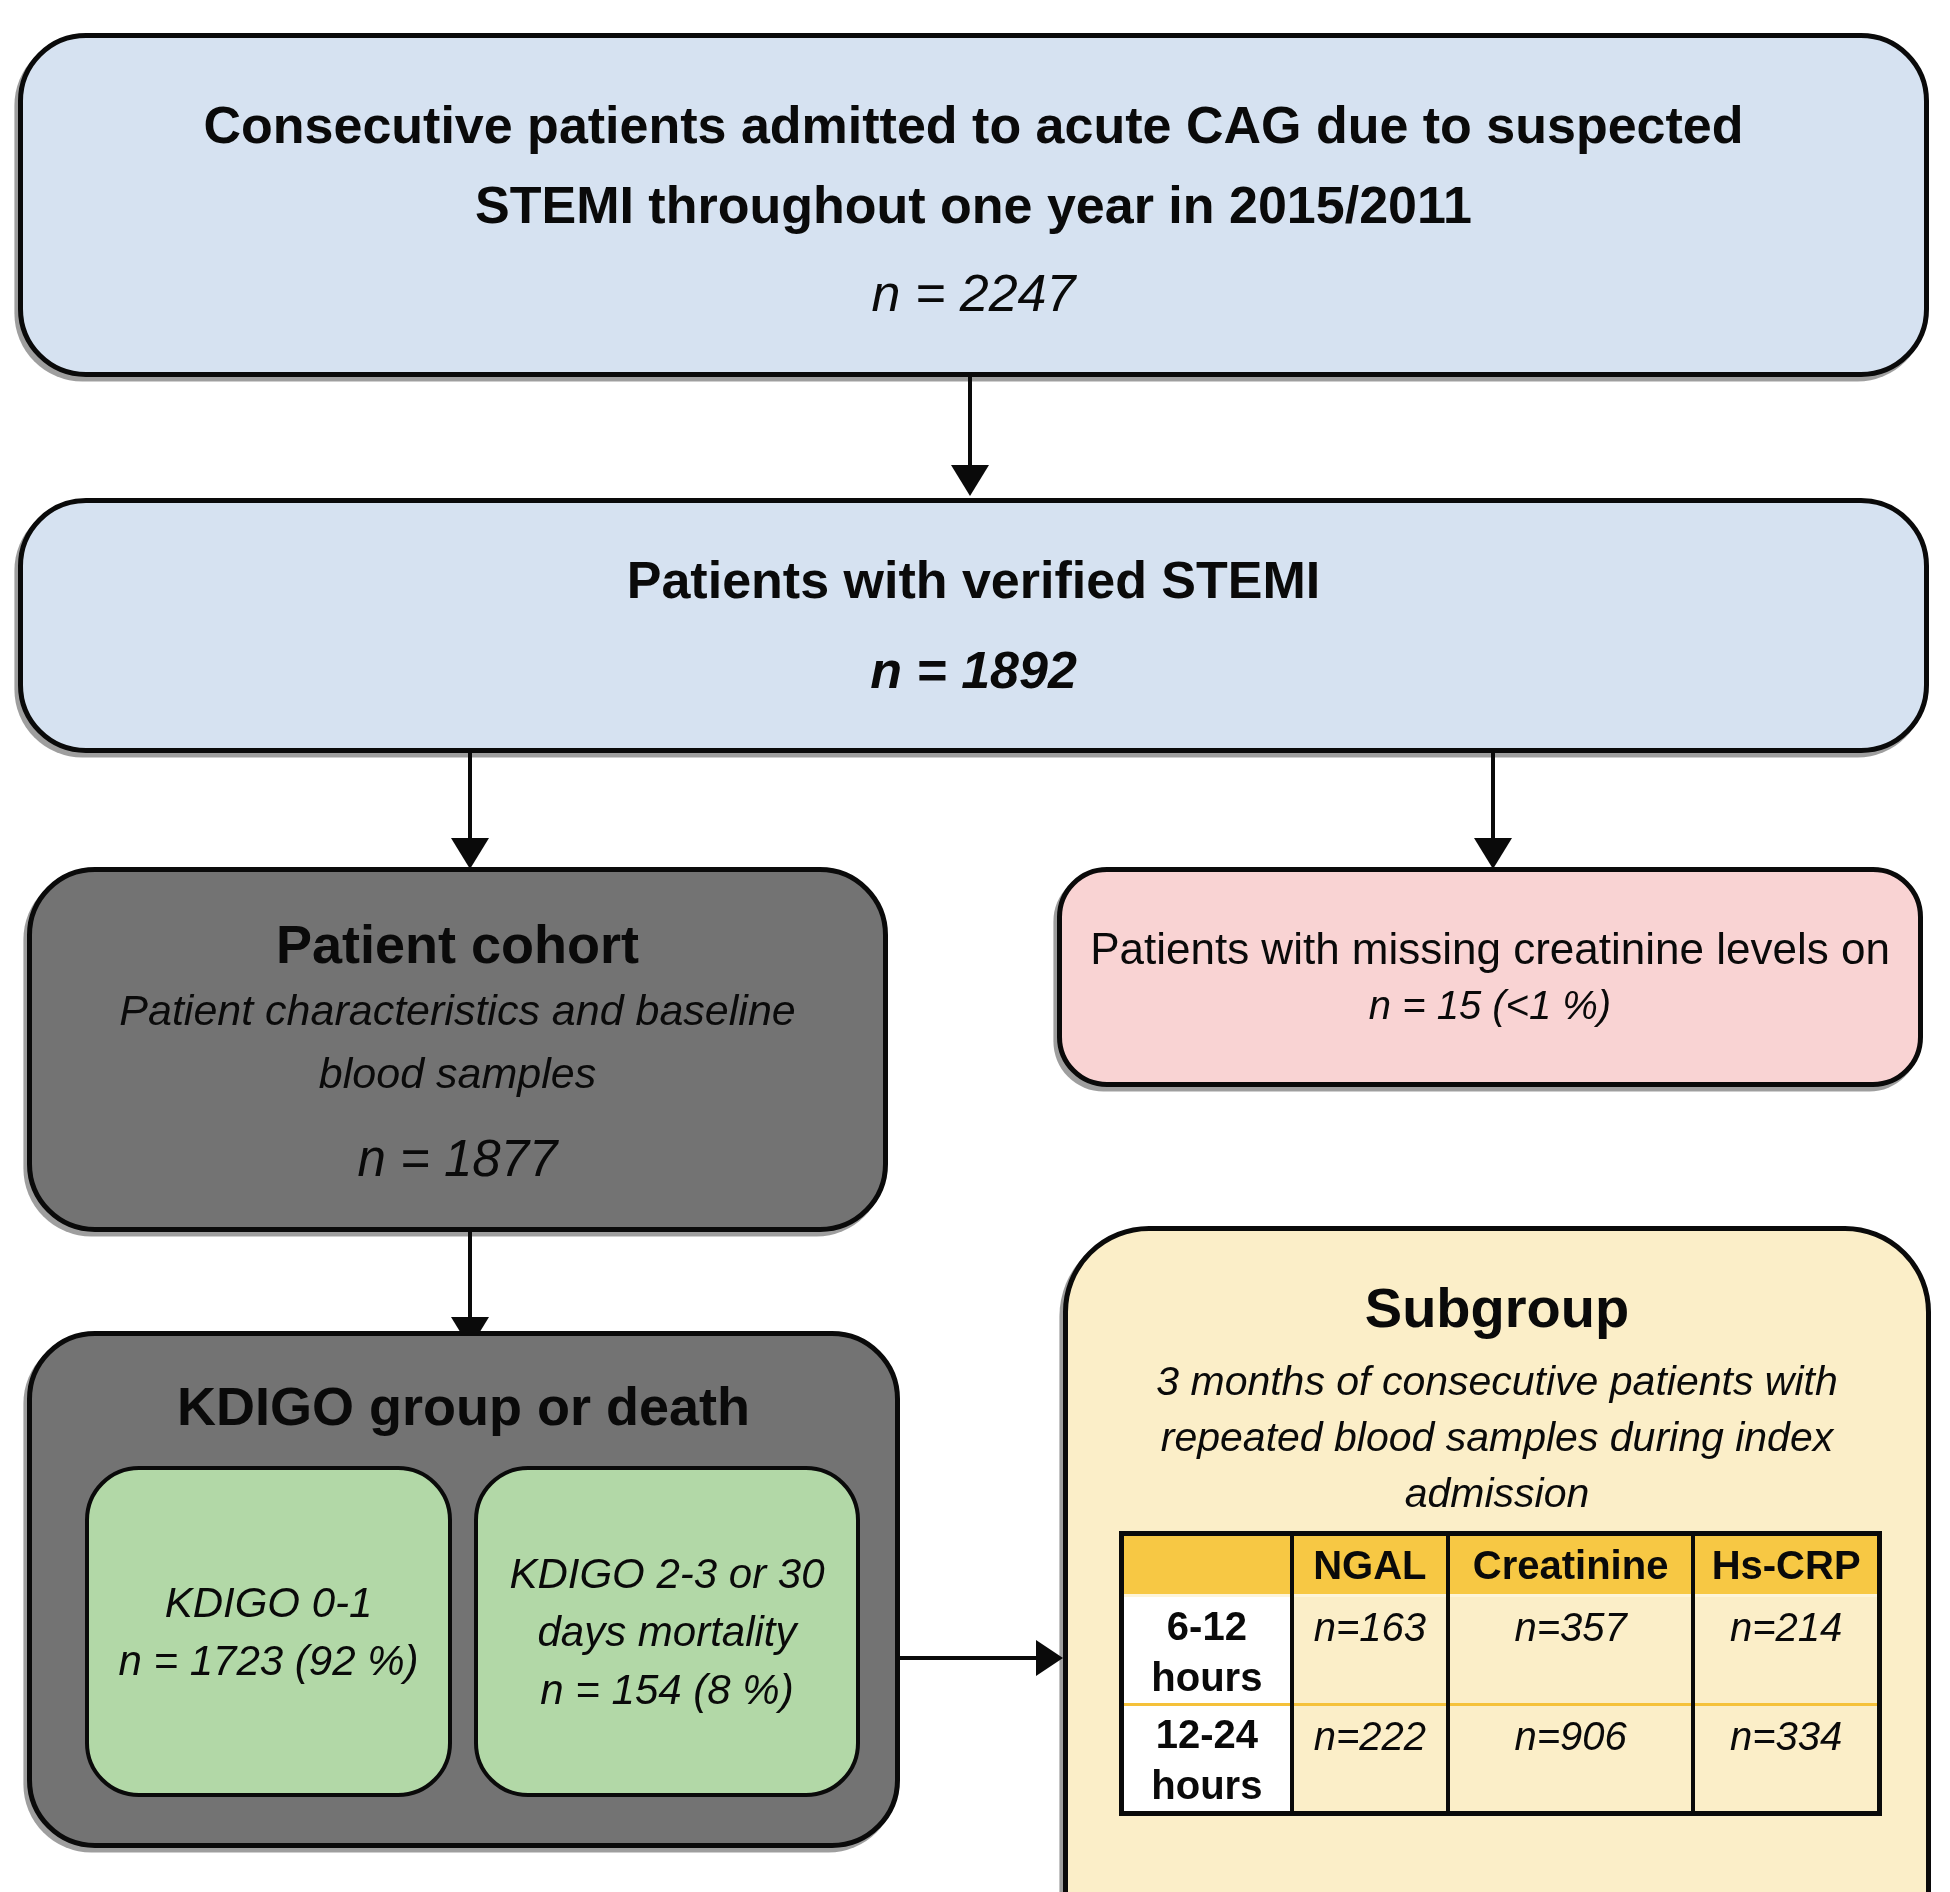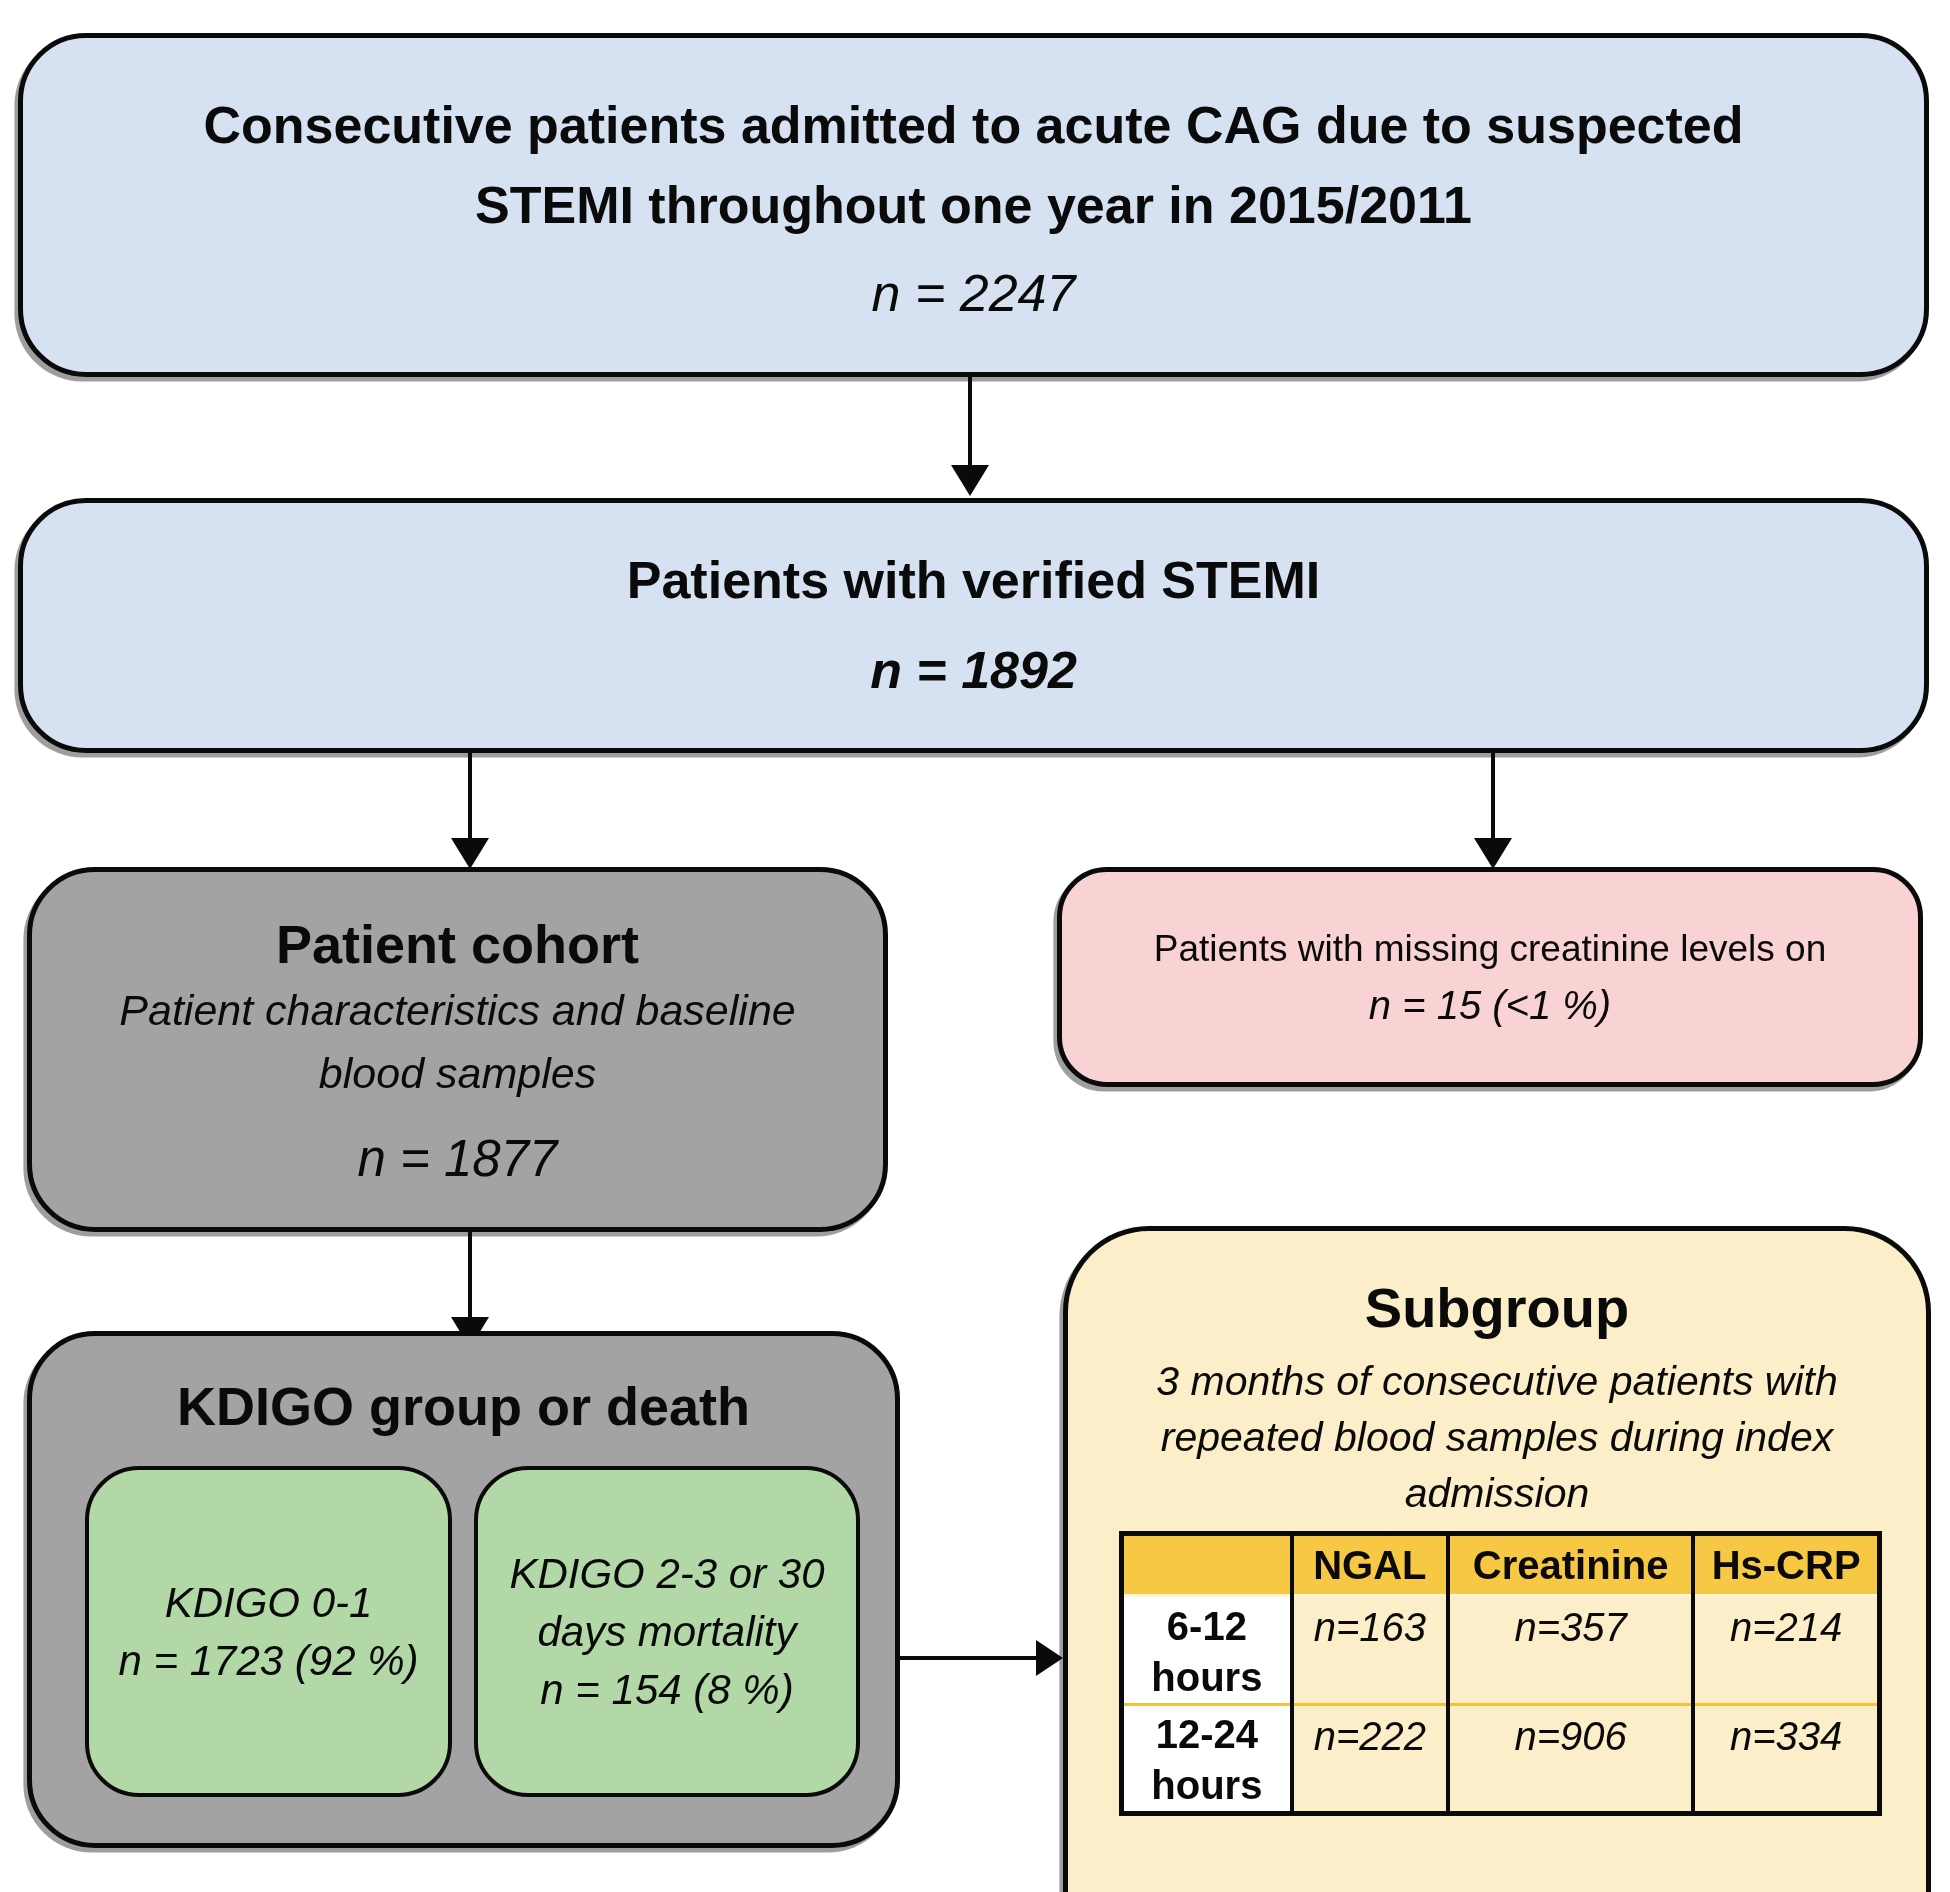--- a/index.html
+++ b/index.html
@@ -16,21 +16,21 @@
     box-sizing: border-box;
     border: 5.4px solid #0a0a0a;
     box-shadow: -3.6px 4.5px 0 rgba(0,0,0,0.38);
     display: flex;
     flex-direction: column;
     align-items: center;
     justify-content: center;
     text-align: center;
   }
   .blue   { background: #d6e2f1; }
-  .green  { background: #a3a3a3; }
+  .green  { background: #737373; }
   .dgreen { background: #b2d8a7; }
   .pink   { background: #f9d3d3; }
   .cream  { background: #fbeec8; }
 
   
   #box-admitted { left: 18px; top: 33px; width: 1911px; height: 344px; border-radius: 68px; padding: 0 36px; }
   #box-admitted .title-line { font-weight: bold; font-size: 52px; line-height: 80px; }
   #box-admitted .n-line { font-style: italic; font-size: 52px; line-height: 63px; margin-top: 16.3px; text-align: center; }
 
   #box-verified { left: 18px; top: 498px; width: 1911px; height: 255px; border-radius: 68px; }
@@ -38,21 +38,21 @@
   #box-verified .n-line { font-style: italic; font-size: 52px; line-height: 63px; margin-top: 27px; font-weight: bold; }
 
   
   #box-cohort { left: 27px; top: 867px; width: 861px; height: 365px; border-radius: 68px; }
   #box-cohort .title-line { font-weight: bold; font-size: 54px; line-height: 69px; }
   #box-cohort .sub-line { font-style: italic; font-size: 43px; line-height: 63px; }
   #box-cohort .n-line { font-style: italic; font-size: 51px; line-height: 60px; margin-top: 23.5px; }
 
   
   #box-excluded { left: 1057px; top: 867px; width: 866px; height: 220px; border-radius: 50px; padding: 0 12.7px; }
-  #box-excluded .text-line { font-size: 37px; line-height: 57px; }
+  #box-excluded .text-line { font-size: 44px; line-height: 57px; }
   #box-excluded .n-line { font-style: italic; font-size: 40px; line-height: 57px; }
 
   
   #box-kdigo { left: 27px; top: 1331px; width: 873px; height: 517px; border-radius: 68px; justify-content: flex-start; }
   #box-kdigo .title-line { font-weight: bold; font-size: 54px; line-height: 65px; margin-top: 38px; }
   .kdigo-sub {
     position: absolute;
     box-sizing: border-box;
     border: 4.5px solid #0a0a0a;
     border-radius: 54px;

